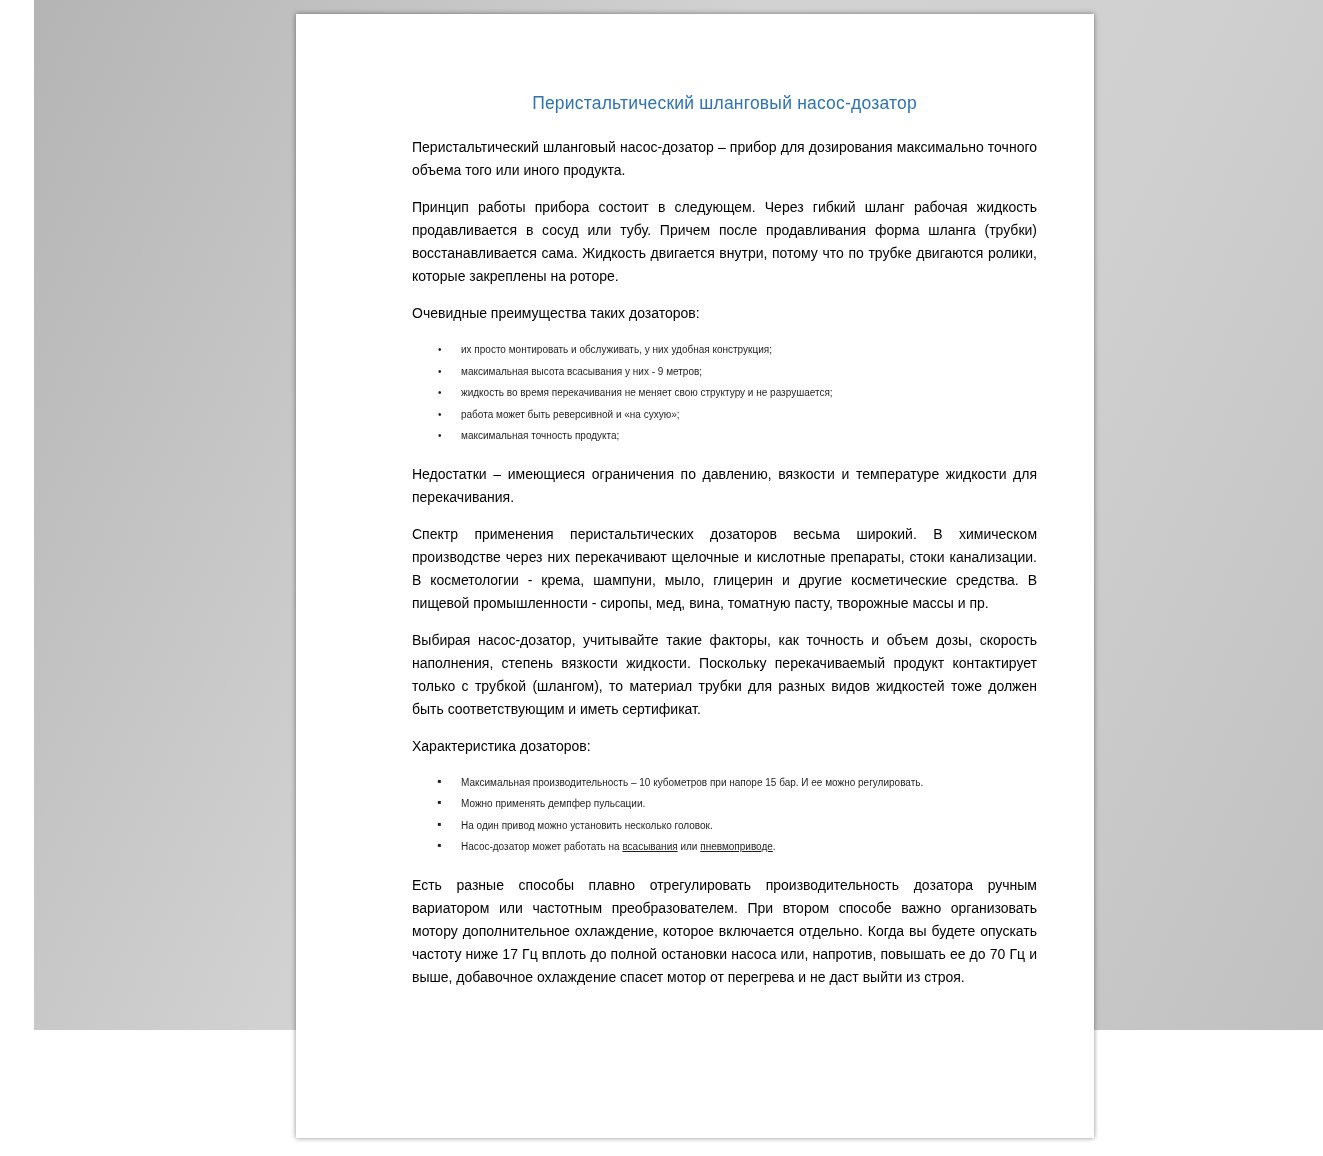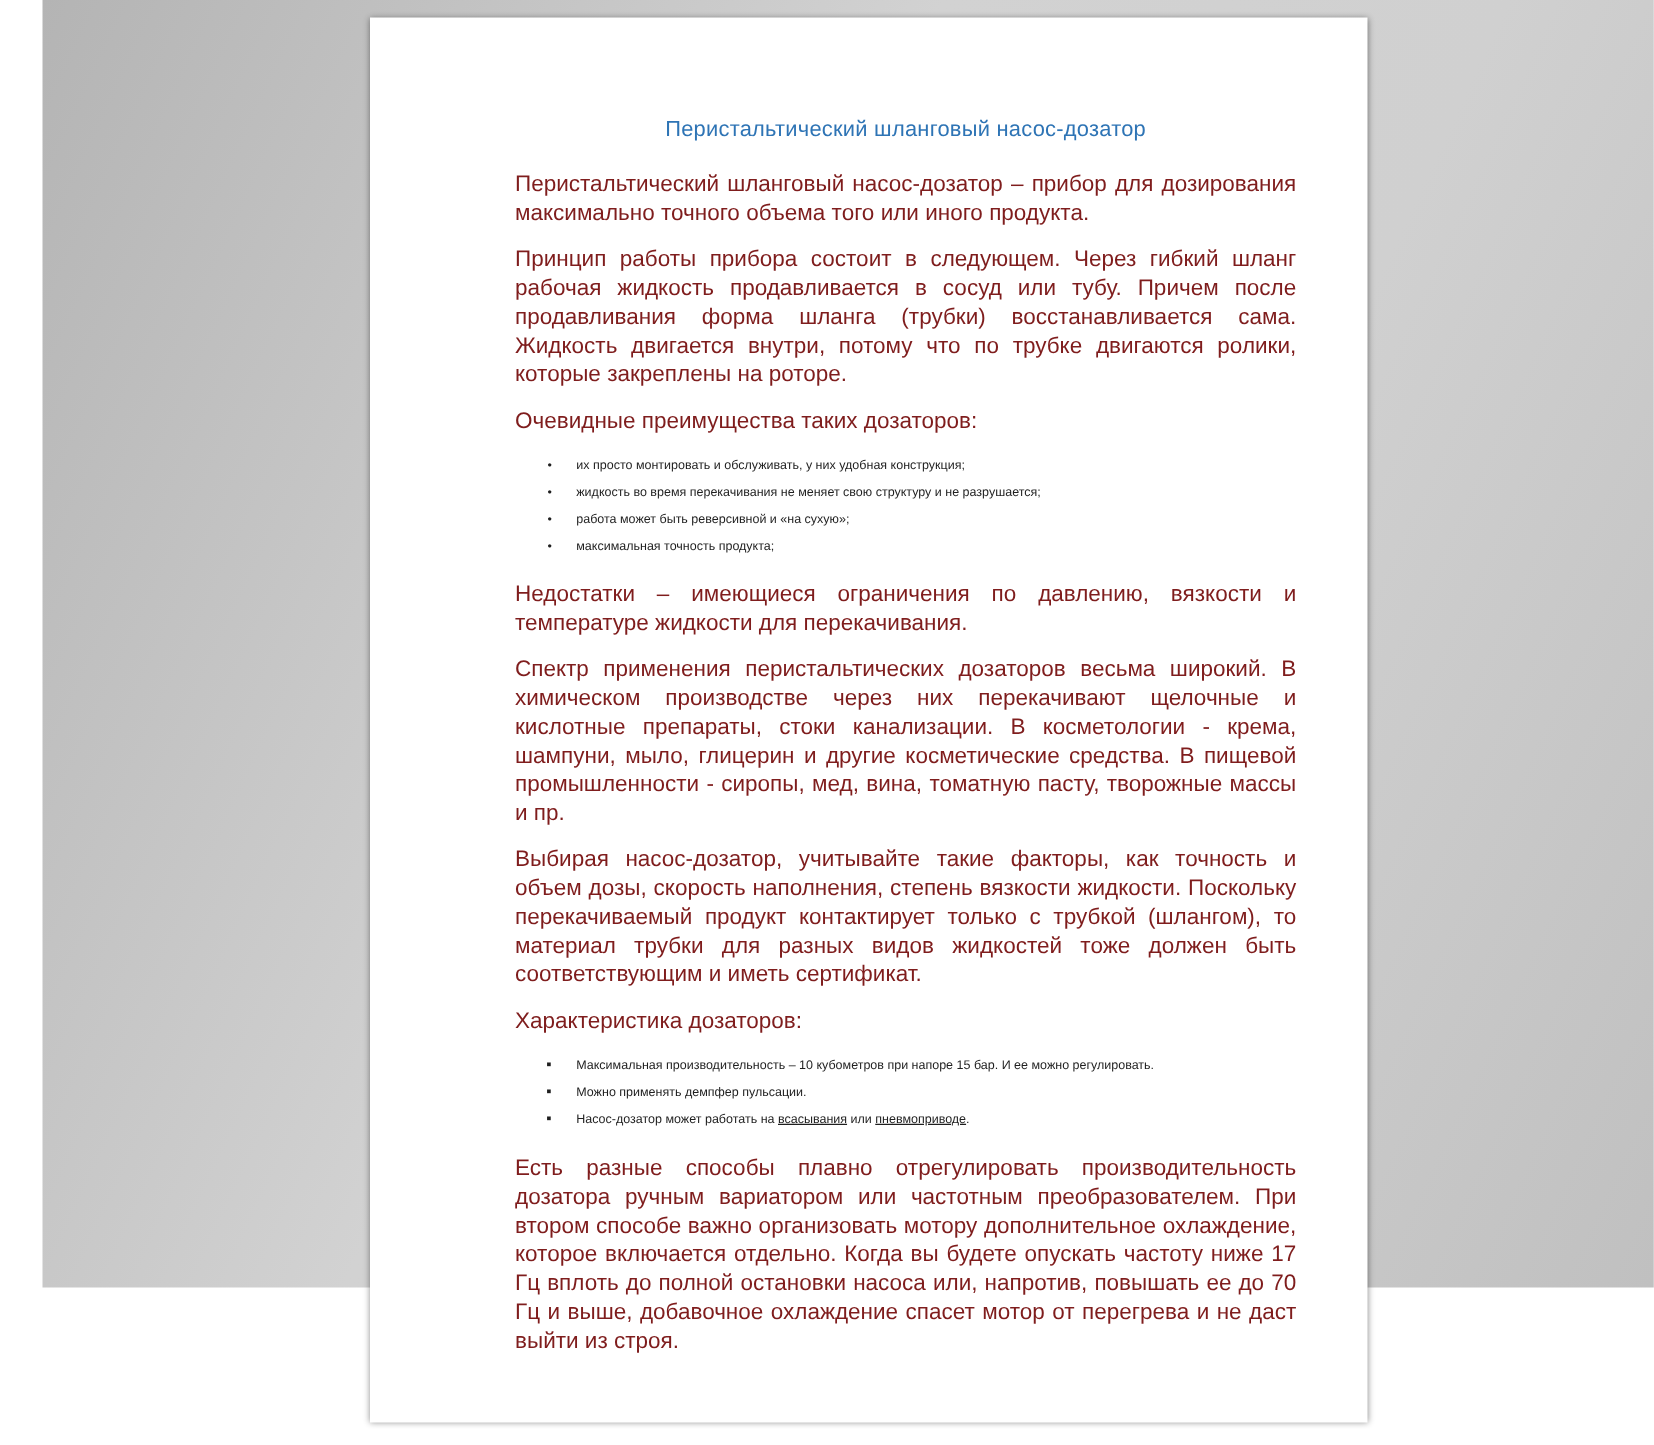--- a/index.html
+++ b/index.html
@@ -34,23 +34,23 @@
     text-align: center;
     color: #2e74b5;
     font-size: 17.5px;
     font-weight: 400;
     line-height: 22px;
     margin-bottom: 22px;
     letter-spacing: 0.2px;
   }
 
   .para {
-    font-size: 18px;
+    font-size: 14px;
     line-height: 23px;
-    color: #7f1d1d;
+    color: #000000;
     text-align: justify;
     margin-bottom: 14px;
   }
 
   ul.blist {
     list-style: none;
     margin: 0 0 16px 0;
     padding-left: 49px;
   }
 
@@ -90,35 +90,37 @@
     <h1 class="doc-title">Перистальтический шланговый насос-дозатор</h1>
 
     <p class="para">Перистальтический шланговый насос-дозатор – прибор для дозирования максимально точного объема того или иного продукта.</p>
 
     <p class="para">Принцип работы прибора состоит в следующем. Через гибкий шланг рабочая жидкость продавливается в сосуд или тубу. Причем после продавливания форма шланга (трубки) восстанавливается сама. Жидкость двигается внутри, потому что по трубке двигаются ролики, которые закреплены на роторе.</p>
 
     <p class="para">Очевидные преимущества таких дозаторов:</p>
 
     <ul class="blist disc">
       <li><span>их  просто монтировать и обслуживать,  у них удобная конструкция;</span></li>
+      <li><span>максимальная высота всасывания у них - 9 метров;</span></li>
       <li><span>жидкость во время перекачивания не меняет свою структуру и не разрушается;</span></li>
       <li><span>работа может быть реверсивной и «на сухую»;</span></li>
       <li><span>максимальная точность продукта;</span></li>
     </ul>
 
     <p class="para">Недостатки – имеющиеся ограничения  по давлению, вязкости  и температуре жидкости для перекачивания.</p>
 
     <p class="para">Спектр применения перистальтических дозаторов весьма широкий.  В химическом производстве через них перекачивают щелочные и кислотные препараты, стоки канализации. В косметологии  - крема, шампуни, мыло, глицерин и другие косметические средства. В пищевой промышленности - сиропы, мед, вина, томатную пасту, творожные массы и пр.</p>
 
     <p class="para">Выбирая насос-дозатор, учитывайте такие факторы, как   точность и объем дозы, скорость наполнения, степень вязкости жидкости. Поскольку перекачиваемый продукт контактирует только с трубкой (шлангом), то материал трубки для разных видов жидкостей тоже должен быть соответствующим и иметь сертификат.</p>
 
     <p class="para">Характеристика дозаторов:</p>
 
     <ul class="blist square">
       <li><span>Максимальная  производительность – 10 кубометров при напоре 15 бар. И ее можно регулировать.</span></li>
       <li><span>Можно применять демпфер пульсации.</span></li>
+      <li><span>На один привод можно установить несколько головок.</span></li>
       <li><span>Насос-дозатор может работать на </span><span class="u">всасывания</span><span> или </span><span class="u">пневмоприводе</span><span>.</span></li>
     </ul>
 
     <p class="para">Есть разные способы плавно отрегулировать производительность дозатора ручным вариатором или частотным преобразователем. При втором способе важно организовать мотору дополнительное охлаждение, которое включается отдельно. Когда вы будете опускать частоту ниже 17 Гц вплоть до полной остановки насоса или, напротив, повышать ее до 70 Гц и выше, добавочное охлаждение  спасет мотор от перегрева и не даст выйти из строя.</p>
 
   </div>
 </div>
 
 </body></html>

